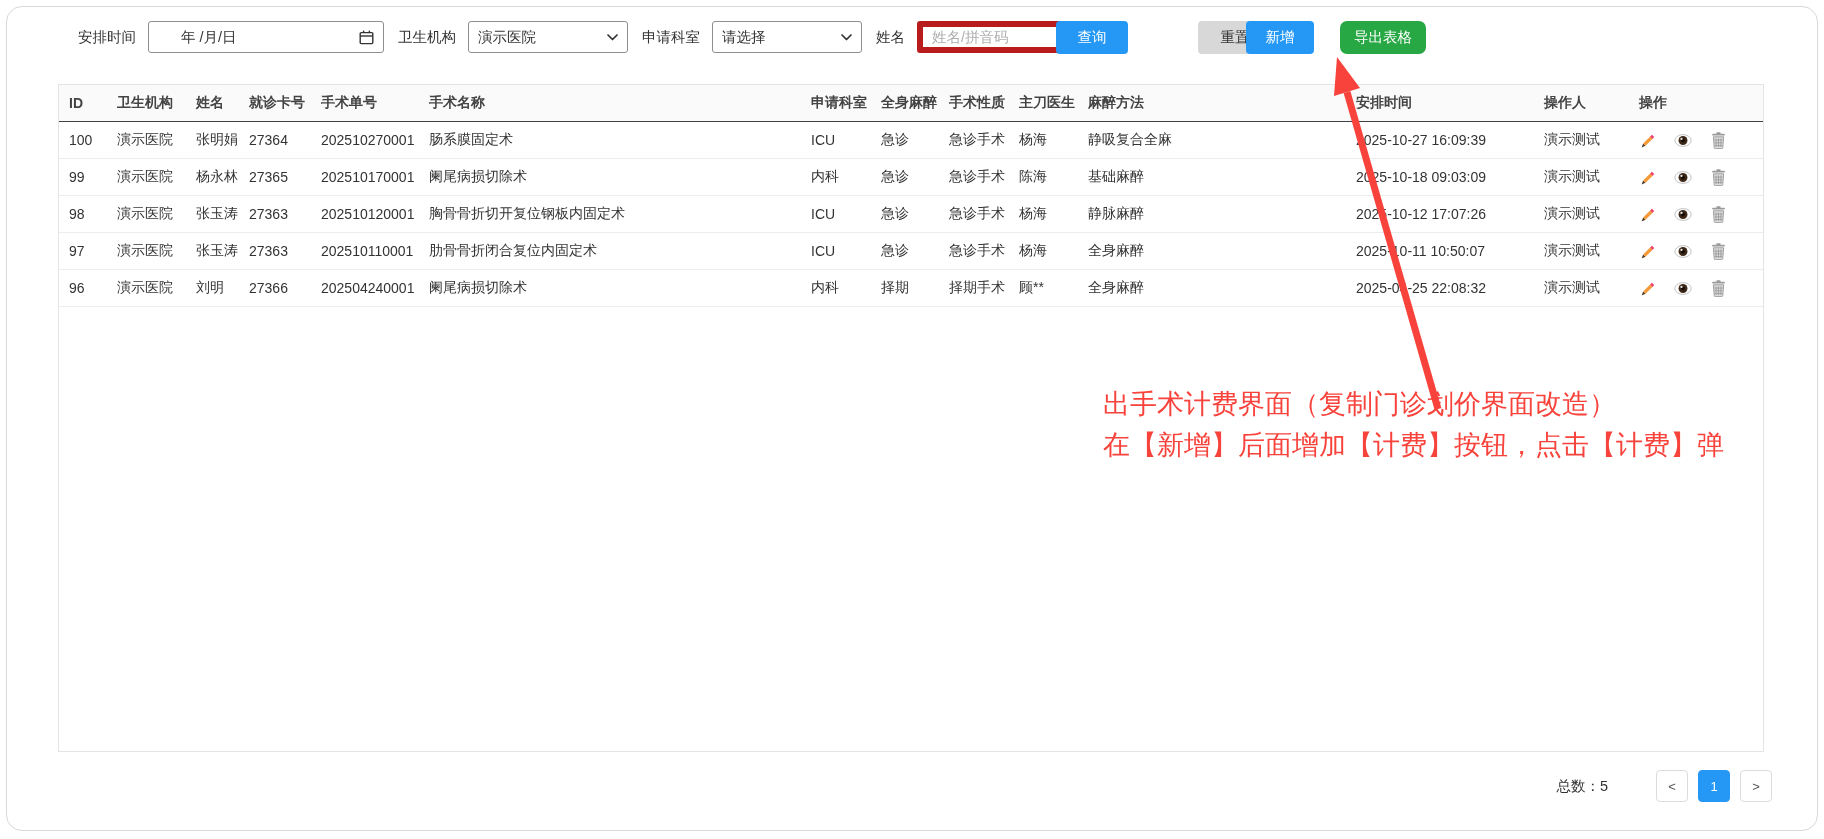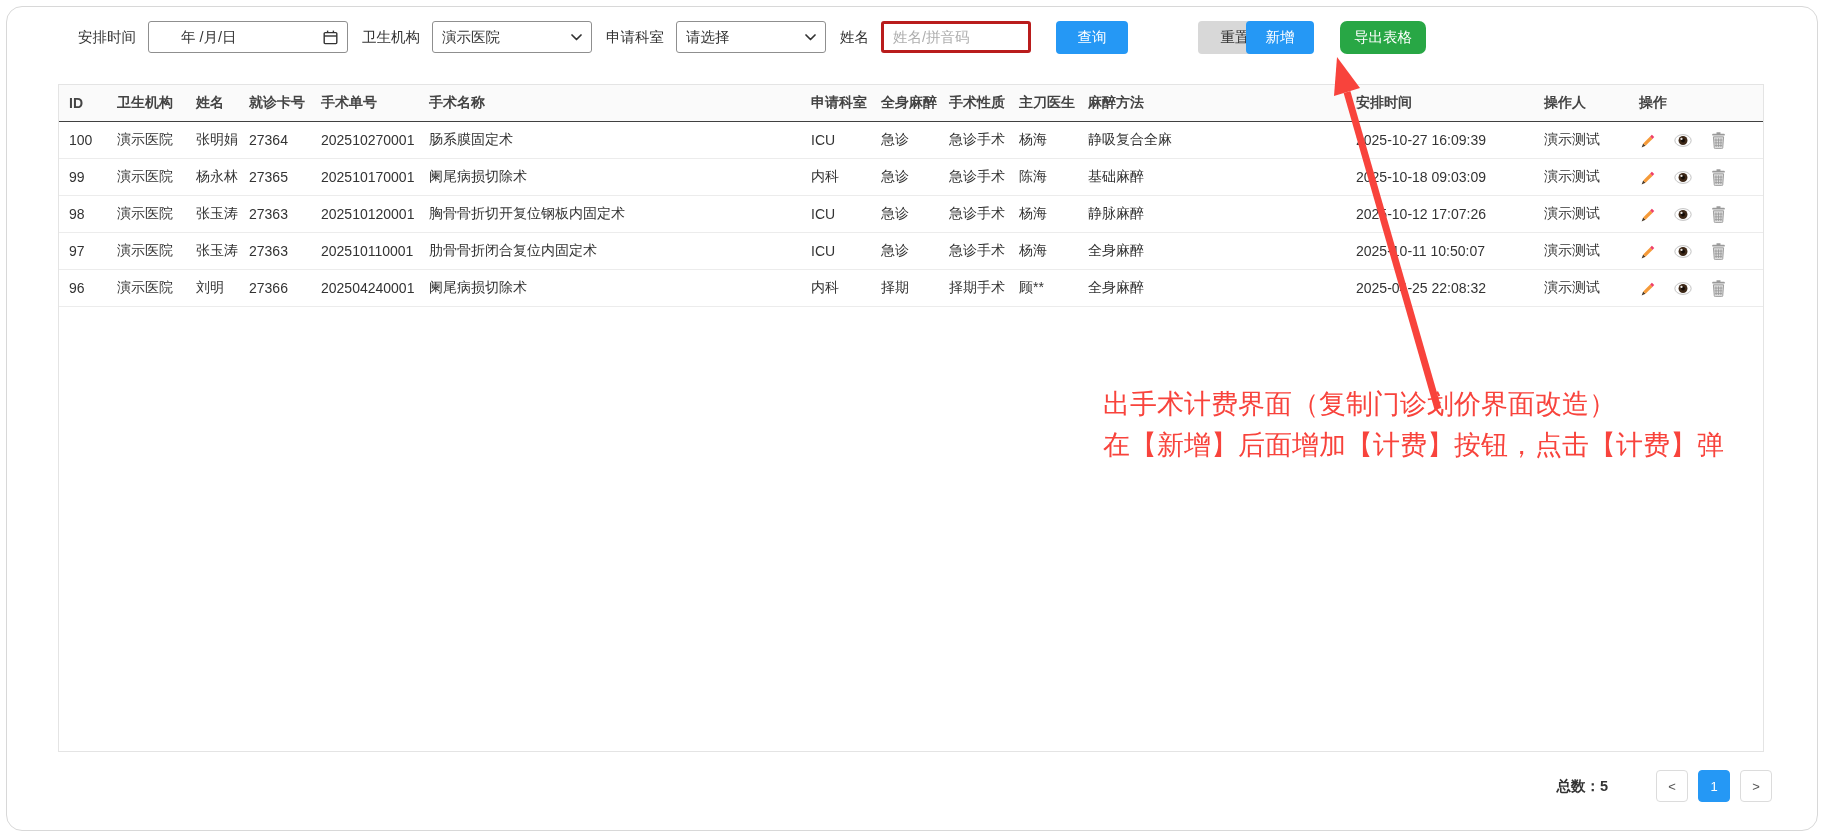--- a/index.html
+++ b/index.html
@@ -6,25 +6,25 @@
   body{
     width:1824px;height:839px;position:relative;background:#fff;
     font-family:"Liberation Sans","DejaVu Sans",sans-serif;color:#333;overflow:hidden;
   }
   .page-frame{position:absolute;left:6px;top:6px;right:6px;bottom:8px;border:1px solid #d8d8d8;border-radius:16px;pointer-events:none;}
 
   
   .filter-bar{position:absolute;left:78px;top:20px;height:34px;display:flex;align-items:center;font-size:14.5px;}
   .flabel{margin-right:12px;white-space:nowrap;color:#333;}
   .box{height:32px;border:1px solid #8f8f8f;border-radius:3px;background:#fff;display:flex;align-items:center;box-sizing:border-box;padding:0 9px;font-size:14.5px;}
-  .date-box{width:200px;margin-right:14px;justify-content:space-between;cursor:pointer;padding-left:32px;}
+  .date-box{width:236px;margin-right:14px;justify-content:space-between;cursor:pointer;padding-left:32px;}
   .select-box{justify-content:space-between;cursor:pointer;}
   .sel-org{width:160px;margin-right:14px;}
   .sel-dept{width:150px;margin-right:14px;}
-  .name-input{width:150px;height:32px;border:3px solid #b91c1c;border-radius:3px;box-sizing:border-box;padding:0 9px;font-size:14.5px;font-family:inherit;color:#333;outline:none;}
+  .name-input{width:150px;height:32px;border:6px solid #b91c1c;border-radius:3px;box-sizing:border-box;padding:0 9px;font-size:14.5px;font-family:inherit;color:#333;outline:none;}
   .name-input::placeholder{color:#aeaeae;}
   .btn{position:absolute;top:21px;height:33px;border:none;border-radius:4px;font-size:14.5px;font-family:inherit;color:#fff;cursor:pointer;line-height:33px;text-align:center;padding:0;}
   .btn-query{left:1056px;width:72px;background:#2598f5;}
   .btn-reset{left:1150px;width:74px;background:#d8d8d8;color:#333;margin-left:48px;}
   .btn-add{left:1246px;width:68px;background:#2598f5;}
   .btn-export{left:1340px;width:86px;background:#28a745;border-radius:7px;}
 
   
   .table-box{position:absolute;left:58px;top:84px;width:1706px;height:668px;border:1px solid #e4e4e4;background:#fff;box-sizing:border-box;}
   table{width:100%;border-collapse:collapse;table-layout:fixed;font-size:14px;color:#333;}
@@ -32,21 +32,21 @@
   tbody td{height:36px;padding:0 0 0 10px;border-bottom:1px solid #ececec;white-space:nowrap;overflow:hidden;}
   .actions-cell{display:flex;align-items:center;height:36px;gap:17px;}
   .icon-btn{display:inline-flex;width:18px;height:18px;align-items:center;justify-content:center;cursor:pointer;}
 
   
   .annotation{position:absolute;left:1103px;top:384px;color:#f8433c;font-size:27px;line-height:41px;white-space:nowrap;z-index:6;}
   .arrow-svg{position:absolute;left:0;top:0;z-index:5;pointer-events:none;}
 
   
   .pagination{position:absolute;top:770px;right:52px;height:32px;display:flex;align-items:center;font-size:14.5px;z-index:2;}
-  .pg-total{margin-right:38px;color:#333;font-weight:bold;}
+  .pg-total{margin-right:38px;color:#333;}
   .pg-btn{width:32px;height:32px;border:1px solid #dcdcdc;border-radius:4px;background:#fff;box-sizing:border-box;display:flex;align-items:center;justify-content:center;font-size:13px;color:#555;margin-left:10px;cursor:pointer;}
   .pg-btn.active{background:#2598f5;border-color:#2598f5;color:#fff;}
 </style>
 </head>
 <body>
 
 <div class="page-frame"></div>
 
 <div class="filter-bar">
   <span class="flabel">安排时间</span>

